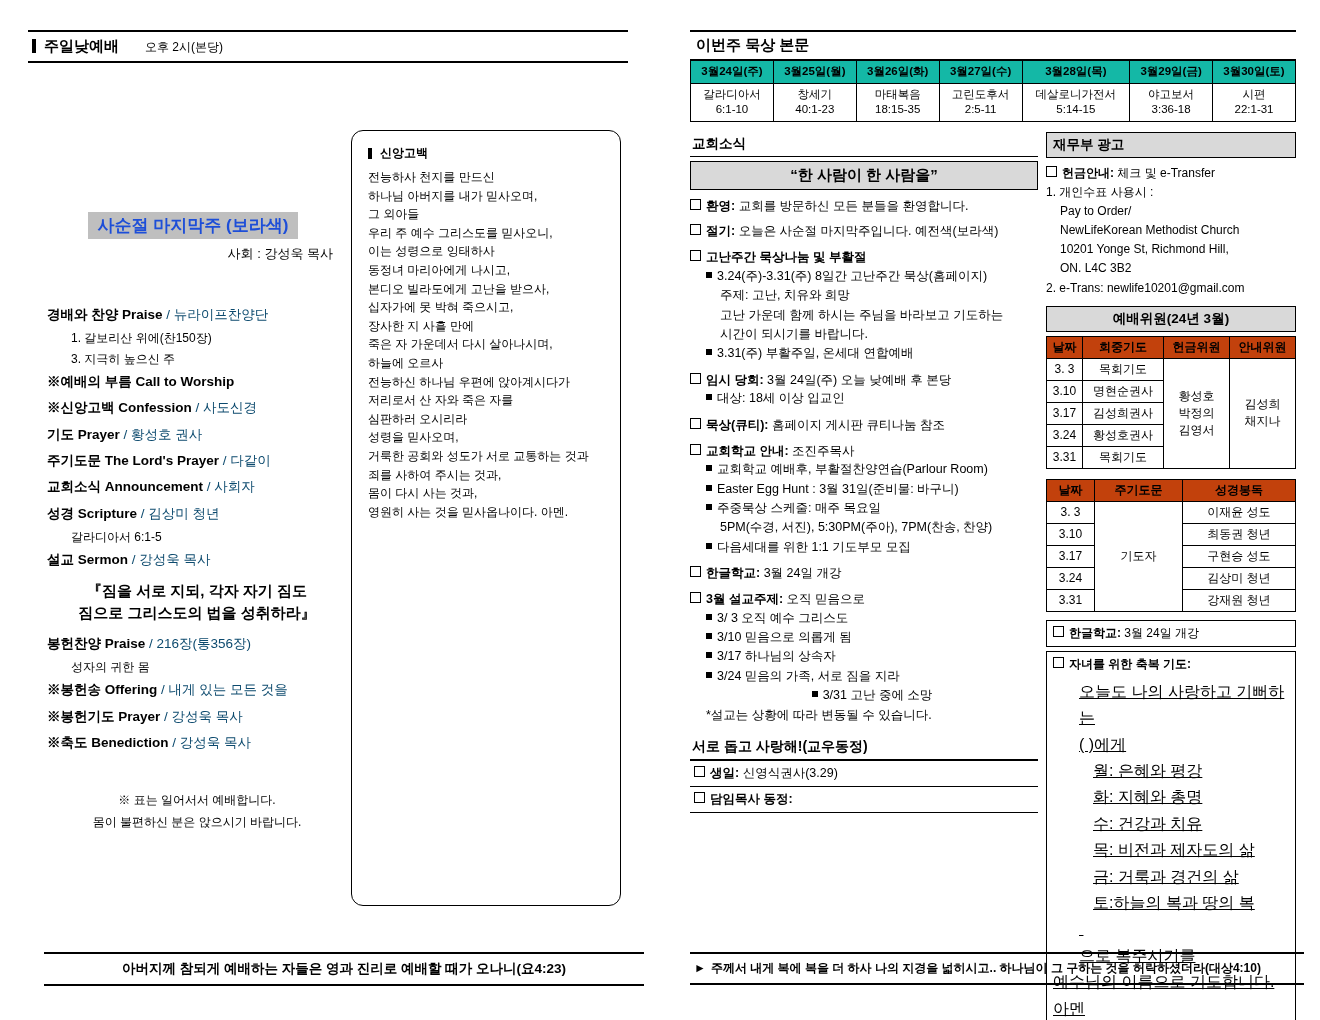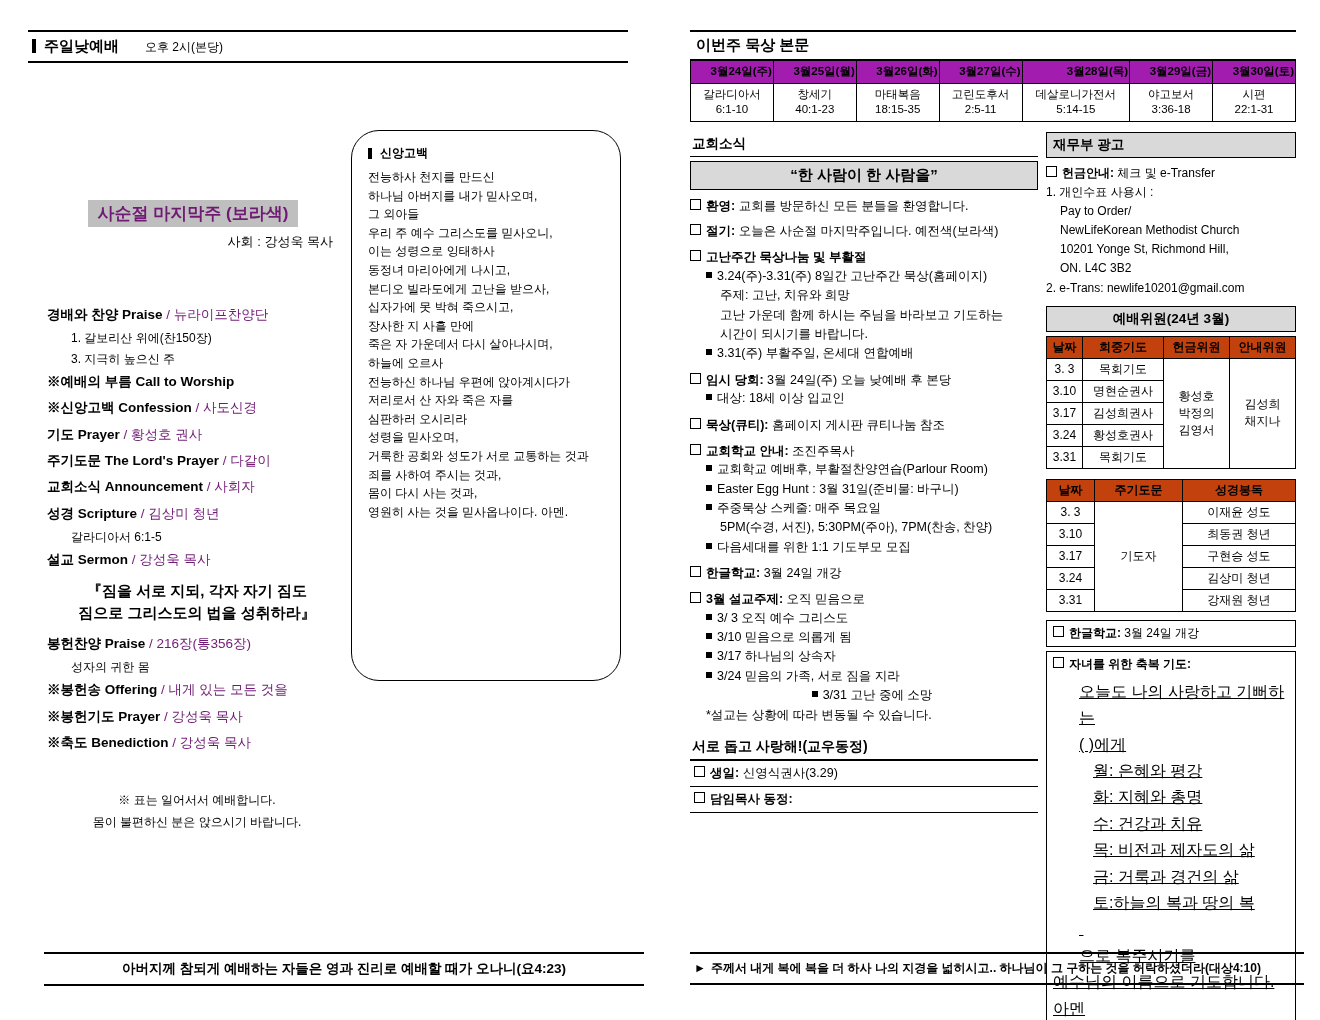--- a/index.html
+++ b/index.html
@@ -16,41 +16,41 @@
   .left-col{position:absolute;left:28px;top:30px;width:600px;height:960px;}
   .right-col{position:absolute;left:690px;top:30px;width:606px;height:960px;}
 
   
   .hdr-line{border-top:2px solid #000;border-bottom:2px solid #000;padding:5px 4px;font-weight:bold;font-size:15px;}
   .bar-ico{display:inline-block;width:4px;height:14px;background:#000;vertical-align:-2px;margin-right:8px;}
   .sub-note{font-weight:normal;font-size:12px;margin-left:26px;}
 
   
   .order-box{position:absolute;left:5px;top:100px;width:592px;height:790px;}
-  .rounded-box{position:absolute;left:318px;top:0px;width:270px;height:551px;border:1.5px solid #000;border-radius:28px;padding:14px 16px;box-sizing:border-box;}
+  .rounded-box{position:absolute;left:318px;top:0px;width:270px;height:776px;border:1.5px solid #000;border-radius:12px;padding:14px 16px;box-sizing:border-box;}
   .creed-title{font-weight:bold;font-size:12px;margin-bottom:6px;}
   .creed-body{font-size:12px;line-height:1.55;}
   .season-title{
-    display:inline-block;background:#bfbfbf;color:#701a75;font-weight:bold;
-    font-size:17px;padding:2px 10px;
+    display:inline-block;background:#bfbfbf;color:#1d4ed8;font-weight:bold;
+    font-size:17px;padding:2px 10px;margin-top:12px;
   }
   .leader{font-size:13px;margin-top:6px;}
   .order-list{margin-top:22px;font-size:13.5px;line-height:1.95;}
   .ol-item b{font-weight:bold;}
   .ol-sub{font-size:12px;margin-left:24px;line-height:1.7;}
-  .grey{color:#701a75;}
+  .grey{color:#0c4a6e;}
   .verse-box{font-weight:bold;font-size:15px;text-align:center;line-height:1.5;margin:6px 0 6px 0;}
   .footnote{margin-top:34px;font-size:12px;text-align:center;line-height:1.8;}
   .bottom-line{position:absolute;left:44px;top:952px;width:600px;border-top:2px solid #000;border-bottom:2px solid #000;text-align:center;font-weight:bold;font-size:13.5px;padding:6px 0;}
 
   
   .r-head{border-top:2px solid #000;border-bottom:1px solid #000;padding:4px 6px;font-weight:bold;font-size:15px;}
   table.meditation{border-collapse:collapse;width:100%;margin-top:0;font-size:11.5px;text-align:center;}
   table.meditation td{border:1px solid #000;padding:3px 1px;line-height:1.35;}
-  table.meditation tr.dates td{background:#a21caf;font-weight:bold;text-align:right;}
+  table.meditation tr.dates td{background:#14b8a6;font-weight:bold;}
 
   .two-col{display:flex;margin-top:10px;gap:8px;}
   .col-news{width:348px;}
   .col-fin{width:250px;}
 
   .sec-title{background:#d9d9d9;border:1px solid #000;font-weight:bold;font-size:13.5px;padding:3px 6px;}
   .center-title{text-align:center;background:#d9d9d9;border:1px solid #000;font-weight:bold;font-size:15px;padding:4px 12px;margin-top:4px;}
   .chk{display:inline-block;width:9px;height:9px;border:1px solid #000;margin-right:5px;vertical-align:0px;}
   .news-item{margin:7px 0 0 0;font-size:12.5px;line-height:1.5;}
   .news-item b{font-weight:bold;}

